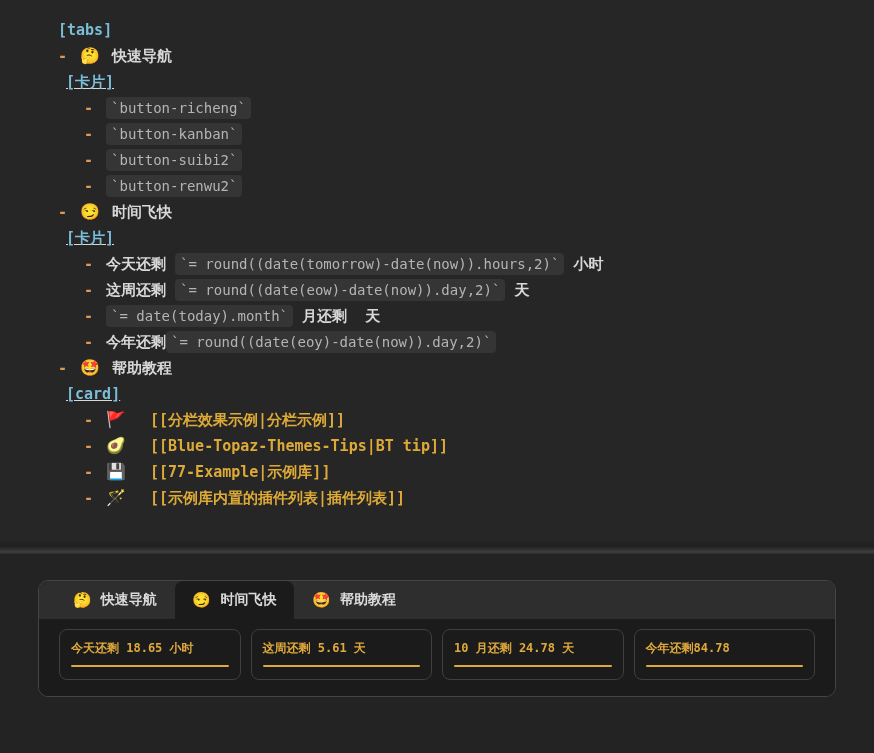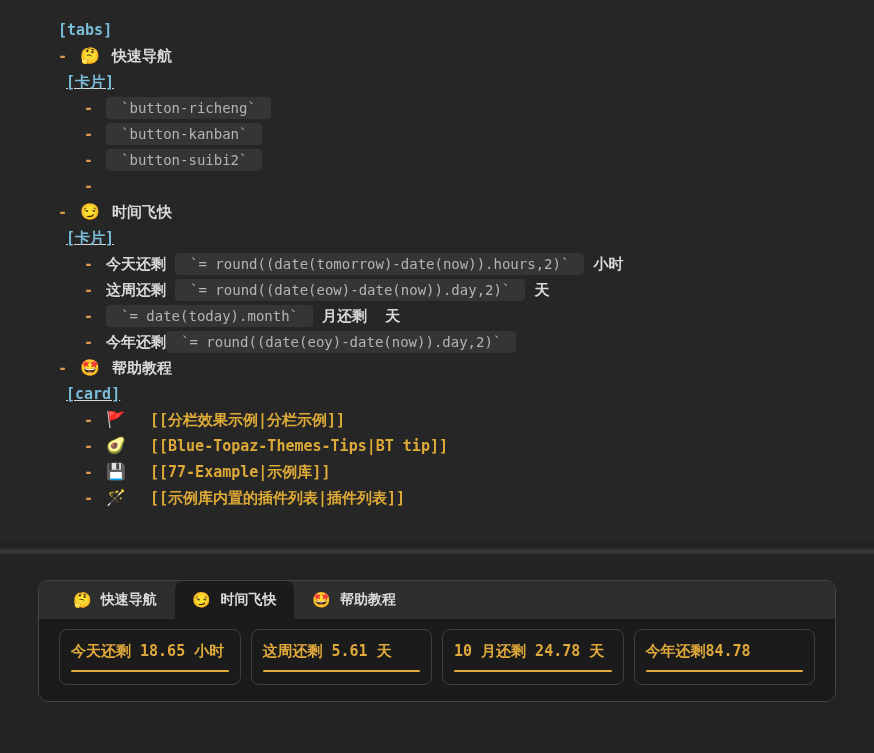--- a/index.html
+++ b/index.html
@@ -34,21 +34,21 @@
     margin-right: 13px;
   }
   .seg { display: inline-block; }
   .seg-tag { color: var(--accent-cyan, #7bbdd8); font-weight: 600; }
   .seg-text { color: var(--text, #d8d8d8); font-weight: 600; }
   .seg-emoji { margin-right: 12px; font-size: 16px; line-height: 1; }
   .seg-code {
     background: var(--code-bg, #353535);
     color: var(--code-text, #b4b4b4);
     border-radius: 4px;
-    padding: 3px 15px;
+    padding: 3px 5px;
     font-size: 14px;
     font-weight: 400;
   }
   .seg-link { color: var(--link-gold, #deaa37); font-weight: 600; cursor: pointer; margin-left: 12px; }
 
   
   .divider {
     height: 14px;
     background: linear-gradient(180deg,
       var(--bg-top, #262626) 0%,
@@ -103,21 +103,21 @@
     gap: 10px;
     align-items: flex-start;
   }
   .card {
     flex: 1;
     border: 1px solid var(--card-border, #3f3f3f);
     border-radius: 8px;
     padding: 9px 11px 12px 11px;
     background: var(--panel-bg, #1b1b1b);
     color: var(--gold, #e0a93c);
-    font-size: 15px;
+    font-size: 12px;
     font-weight: 600;
     line-height: 1.62;
     word-break: break-all;
   }
   .card-underline {
     height: 2px;
     background: var(--gold, #e0a93c);
     margin-top: 7px;
     border-radius: 1px;
   }
@@ -128,21 +128,21 @@
 <div class="page">
 
   <div class="editor">
     <div class="lines">
         <div class="line indent-0"><span class="seg seg-tag">[tabs]</span></div>
         <div class="line indent-0"><span class="dash">-</span><span class="seg seg-emoji">🤔</span><span class="seg seg-text">快速导航</span></div>
         <div class="line indent-1"><span class="seg seg-tag">[卡片]</span></div>
         <div class="line indent-2"><span class="dash">-</span><span class="seg seg-code">`button-richeng`</span></div>
         <div class="line indent-2"><span class="dash">-</span><span class="seg seg-code">`button-kanban`</span></div>
         <div class="line indent-2"><span class="dash">-</span><span class="seg seg-code">`button-suibi2`</span></div>
-        <div class="line indent-2"><span class="dash">-</span></div>
+        <div class="line indent-2"><span class="dash">-</span><span class="seg seg-code">`button-renwu2`</span></div>
         <div class="line indent-0"><span class="dash">-</span><span class="seg seg-emoji">😏</span><span class="seg seg-text">时间飞快</span></div>
         <div class="line indent-1"><span class="seg seg-tag">[卡片]</span></div>
         <div class="line indent-2"><span class="dash">-</span><span class="seg seg-text">今天还剩 </span><span class="seg seg-code">`= round((date(tomorrow)-date(now)).hours,2)`</span><span class="seg seg-text"> 小时</span></div>
         <div class="line indent-2"><span class="dash">-</span><span class="seg seg-text">这周还剩 </span><span class="seg seg-code">`= round((date(eow)-date(now)).day,2)`</span><span class="seg seg-text"> 天</span></div>
         <div class="line indent-2"><span class="dash">-</span><span class="seg seg-code">`= date(today).month`</span><span class="seg seg-text"> 月还剩 </span><span class="seg seg-text"> 天</span></div>
         <div class="line indent-2"><span class="dash">-</span><span class="seg seg-text">今年还剩</span><span class="seg seg-code">`= round((date(eoy)-date(now)).day,2)`</span></div>
         <div class="line indent-0"><span class="dash">-</span><span class="seg seg-emoji">🤩</span><span class="seg seg-text">帮助教程</span></div>
         <div class="line indent-1"><span class="seg seg-tag">[card]</span></div>
         <div class="line indent-2"><span class="dash">-</span><span class="seg seg-emoji">🚩</span><span class="seg seg-link">[[分栏效果示例|分栏示例]]</span></div>
         <div class="line indent-2"><span class="dash">-</span><span class="seg seg-emoji">🥑</span><span class="seg seg-link">[[Blue-Topaz-Themes-Tips|BT tip]]</span></div>

